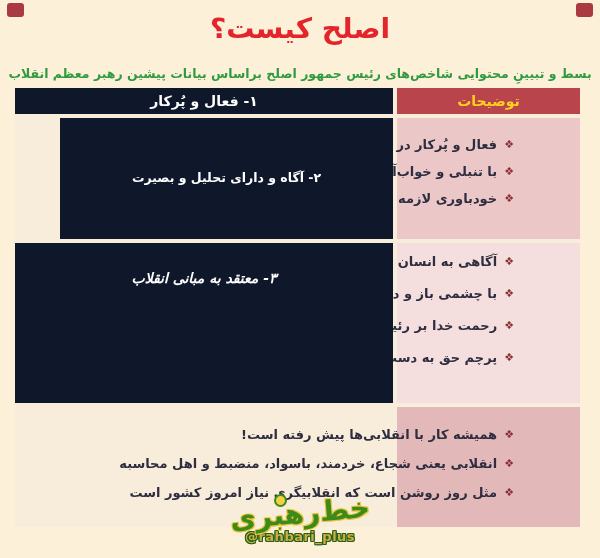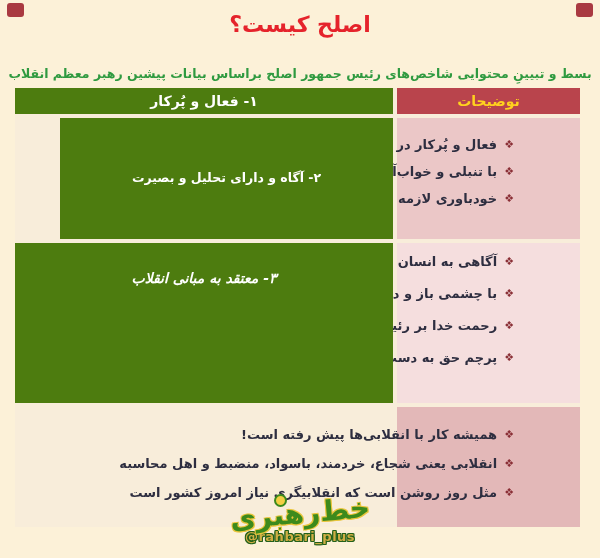--- a/index.html
+++ b/index.html
@@ -11,21 +11,21 @@
     direction:rtl;
   }
   
   .corner{position:absolute;top:3px;width:17px;height:14px;background:#a93a41;border-radius:3px;}
   .corner.left{left:7px;}
   .corner.right{right:7px;}
 
   .title{
     position:absolute;top:12px;left:0;right:0;
     text-align:center;color:#e5232b;
-    font-size:22px;font-weight:700;letter-spacing:.5px;
+    font-size:28px;font-weight:700;letter-spacing:.5px;
   }
   .subtitle{
     position:absolute;top:66px;left:0;right:0;
     text-align:center;color:#2f9a40;
     font-size:12.5px;font-weight:700;
   }
 
   .table{
     position:absolute;top:88px;right:20px;left:15px;
     display:grid;
@@ -34,21 +34,21 @@
     gap:4px;
     background:#f8edda;
   }
   .cell{box-sizing:border-box;}
   .h-cell{
     background:#b9444c;color:#ffd21e;
     font-weight:700;font-size:14px;
     display:flex;align-items:center;justify-content:center;
   }
   .f-cell{
-    background:#4d7c0f;color:#ffffff;
+    background:#0f172a;color:#ffffff;
     font-weight:700;font-size:14px;
     display:flex;align-items:center;justify-content:center;
     text-align:center;padding:0 15px;white-space:nowrap;
   }
   .f-cell.bias2{align-items:flex-start;padding-top:52px;font-size:12.5px;margin-left:45px;}
   .f-cell.bias3{align-items:flex-start;padding-top:27px;font-style:italic;}
   .e-cell{padding:0 66px 0 10px;}
   .e-cell.r1{background:#ebc7c7;padding-top:13px;}
   .e-cell.r2{background:#f5dede;padding-top:3px;}
   .e-cell.r3{background:#e3b8b8;padding-top:13px;}

